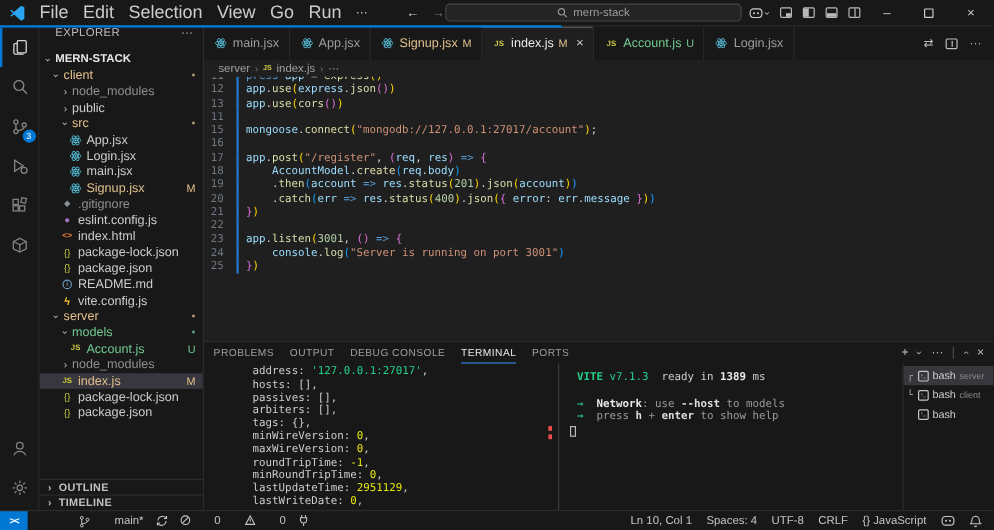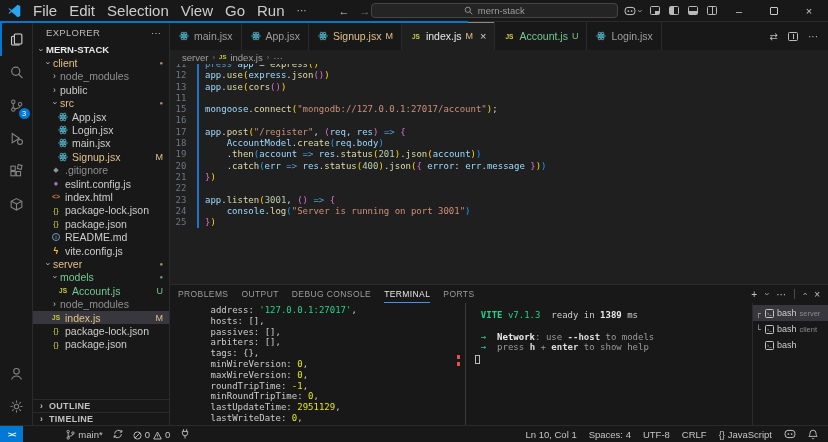--- a/index.html
+++ b/index.html
@@ -31,21 +31,21 @@
   .maxbox{width:8px;height:8px;border:1px solid #ccc;border-radius:1px}
   
   .main{flex:1;display:flex;min-height:0}
   .activitybar{flex:0 0 33px;width:33px;background:#181818;border-right:1px solid #2b2b2b;display:flex;flex-direction:column;align-items:center;padding:1px 0 2px}
   .ab-item{width:33px;height:33px;display:flex;align-items:center;justify-content:center;color:#848484;position:relative}
   .ab-item.active{color:#d7d7d7;box-shadow:inset 2px 0 0 #0078d4}
   .ab-badge{position:absolute;right:3px;bottom:3px;min-width:11px;height:11px;border-radius:7px;background:#0078d4;color:#fff;font-size:7.5px;display:flex;align-items:center;justify-content:center;padding:0 2px}
   .ab-spacer{flex:1}
   
   .sidebar{flex:0 0 137px;width:137px;background:#181818;border-right:1px solid #2b2b2b;display:flex;flex-direction:column;min-height:0}
-  .sb-header{flex:0 0 21px;display:flex;align-items:center;padding:0 8px 0 13px;font-size:9.5px;color:#bcbcbc;letter-spacing:.3px}
+  .sb-header{flex:0 0 21px;display:flex;align-items:flex-start;padding:0 8px 0 13px;font-size:9.5px;color:#bcbcbc;letter-spacing:.3px}
   .sb-more{margin-left:auto;color:#ccc;font-size:9px}
   .tree{overflow:hidden}
   .trow{height:13.4px;display:flex;align-items:center;padding-right:6px;white-space:nowrap;font-size:10.5px;cursor:pointer}
   .trow.sel{background:#37373d}
   .tchev{flex:0 0 9px;width:9px;font-size:8.5px;color:#c5c5c5;display:flex;justify-content:center}
   .tchev.open{transform:rotate(90deg)}
   .fi{flex:0 0 12px;width:12px;display:flex;align-items:center;justify-content:center;margin-right:2px}
   .i-js{color:#cbcb41;font-size:6.5px;font-weight:bold;letter-spacing:0}
   .i-braces{color:#cbcb41;font-size:8px}
   .i-html{color:#e37933;font-size:7px;font-weight:bold}
@@ -110,21 +110,21 @@
   .term-row{height:16px;display:flex;align-items:center;gap:3px;padding:0 3px;cursor:pointer}
   .term-row.sel{background:#37373d}
   .tbranch{font-family:"DejaVu Sans Mono",monospace;font-size:8px;color:#b0b0b0;width:6px}
   .term-ic{width:9px;height:9px;border:1px solid #c5c5c5;border-radius:1.5px;font-size:5px;line-height:7px;text-align:center;color:#c5c5c5;flex:0 0 9px}
   .term-name{font-size:9px;color:#ccc}
   .term-sub{font-size:7.5px;color:#8a8a8a}
   
   .statusbar{flex:0 0 17px;height:17px;background:#181818;border-top:1px solid #2b2b2b;display:flex;align-items:center;font-size:9.5px;color:#c5c5c5}
   .sb-remote{height:100%;background:#0078d4;color:#fff;display:flex;align-items:center;padding:0 8px;font-size:8px;font-weight:bold;letter-spacing:-1px}
   .sb-left{display:flex;align-items:center;gap:10px;padding-left:42px}
-  .sb-item{display:flex;align-items:flex-end;gap:3px;cursor:pointer}
+  .sb-item{display:flex;align-items:flex-start;gap:20px;cursor:pointer}
   .sb-right{margin-left:auto;display:flex;align-items:center;gap:12px;padding-right:10px}
 </style>
 </head>
 <body>
 
 <div class="app">
 
   <div class="titlebar">
     <span class="logo">
         <svg width="13" height="14" viewBox="0 0 13 14">

